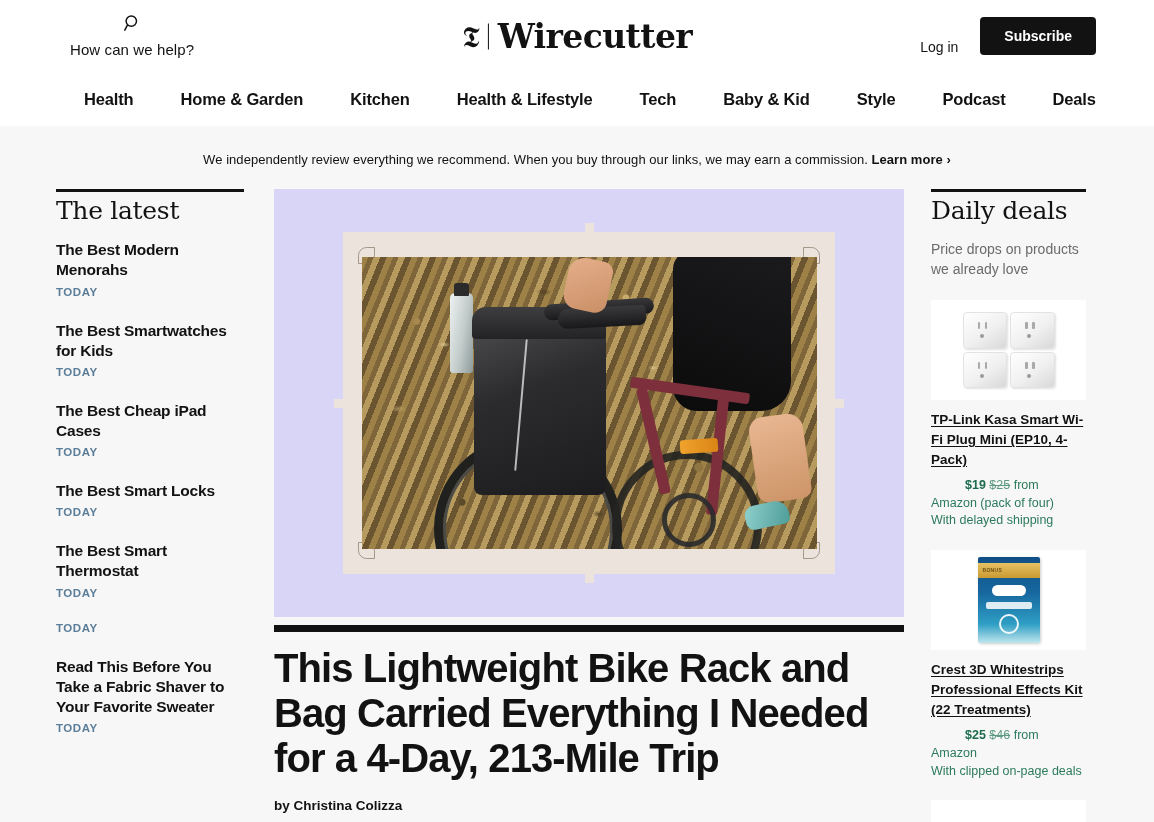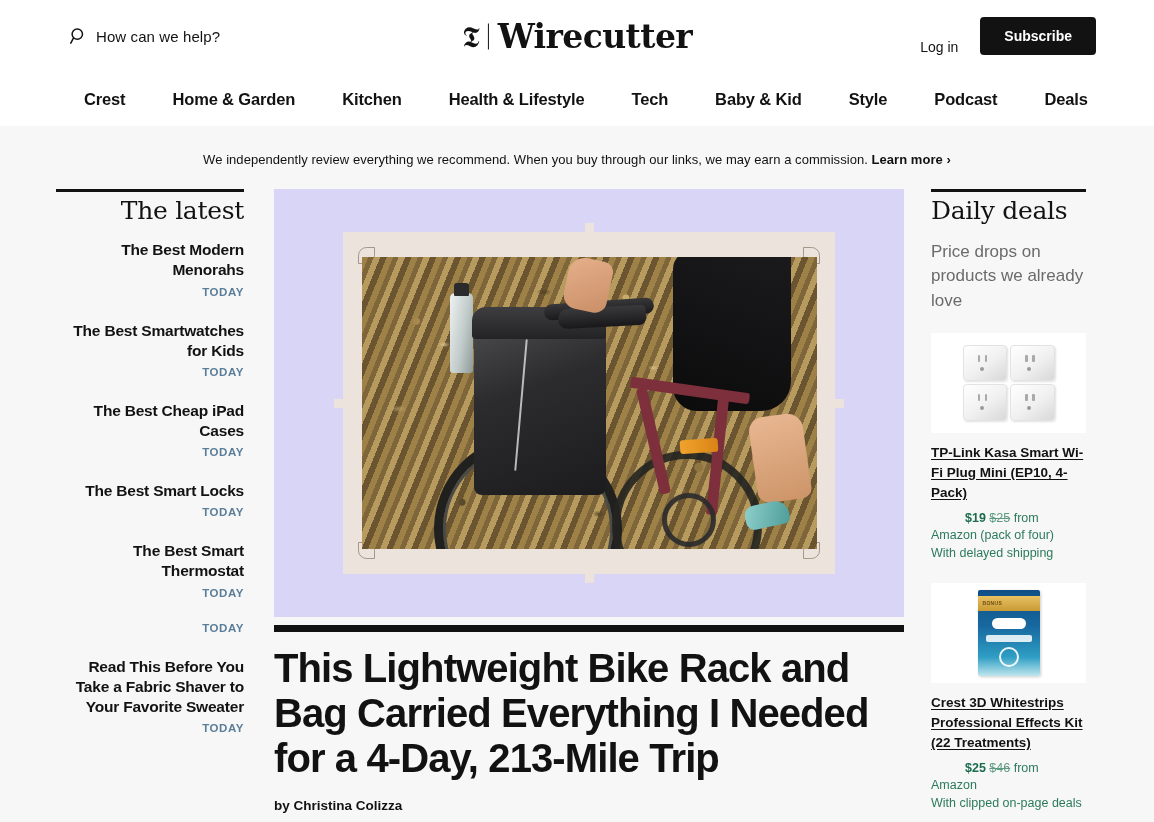--- a/index.html
+++ b/index.html
@@ -23,20 +23,21 @@
   }
   .search-area {
     position: absolute;
     left: 70px;
     top: 50%;
     transform: translateY(-50%);
     display: flex;
     align-items: center;
     gap: 9px;
     cursor: pointer;
+    flex-direction: column;
   }
   .search-icon svg { display: block; }
   .search-label {
     font-size: 15px;
     color: #121212;
     font-family: "Liberation Sans", sans-serif;
     letter-spacing: .1px;
   }
   .logo-wrap {
     position: absolute;
@@ -141,21 +142,21 @@
     white-space: nowrap;
   }
 
   
   .columns {
     display: flex;
     padding: 0 56px 0 56px;
     gap: 0;
     align-items: flex-start;
   }
-  .col-left  { width: 188px; flex: 0 0 188px; text-align: right; }
+  .col-left  { width: 188px; flex: 0 0 188px; }
   .col-mid   { width: 630px; flex: 0 0 630px; margin-left: 30px; }
   .col-right { width: 155px; flex: 0 0 155px; margin-left: 27px; }
 
   
   .sec-head {
     border-top: 3px solid #121212;
     padding-top: 6px;
     margin-bottom: 16px;
   }
   .sec-head h2 {
@@ -440,21 +441,21 @@
   }
   .byline {
     margin-top: 16px;
     font-size: 13.5px;
     font-weight: 700;
     color: #121212;
   }
 
   
   .deals-sub {
-    font-size: 17px;
+    font-size: 14px;
     line-height: 1.42;
     color: #6b6b6b;
     margin-bottom: 20px;
   }
   .deal-card { margin-bottom: 20px; cursor: pointer; }
   .deal-img {
     width: 100%;
     height: 100px;
     background: #ffffff;
     position: relative;
@@ -591,21 +592,21 @@
     <span class="logo-word">Wirecutter</span>
   </div>
 
   <div class="header-right">
     <a class="login-link">Log in</a>
     <button class="subscribe-btn">Subscribe</button>
   </div>
 </header>
 
 <nav class="mainnav">
-  <a class="nav-item">Crest</a>
+  <a class="nav-item">Health</a>
   <a class="nav-item">Home &amp; Garden</a>
   <a class="nav-item">Kitchen</a>
   <a class="nav-item">Health &amp; Lifestyle</a>
   <a class="nav-item">Tech</a>
   <a class="nav-item">Baby &amp; Kid</a>
   <a class="nav-item">Style</a>
   <a class="nav-item">Podcast</a>
   <a class="nav-item">Deals</a>
 </nav>
 

